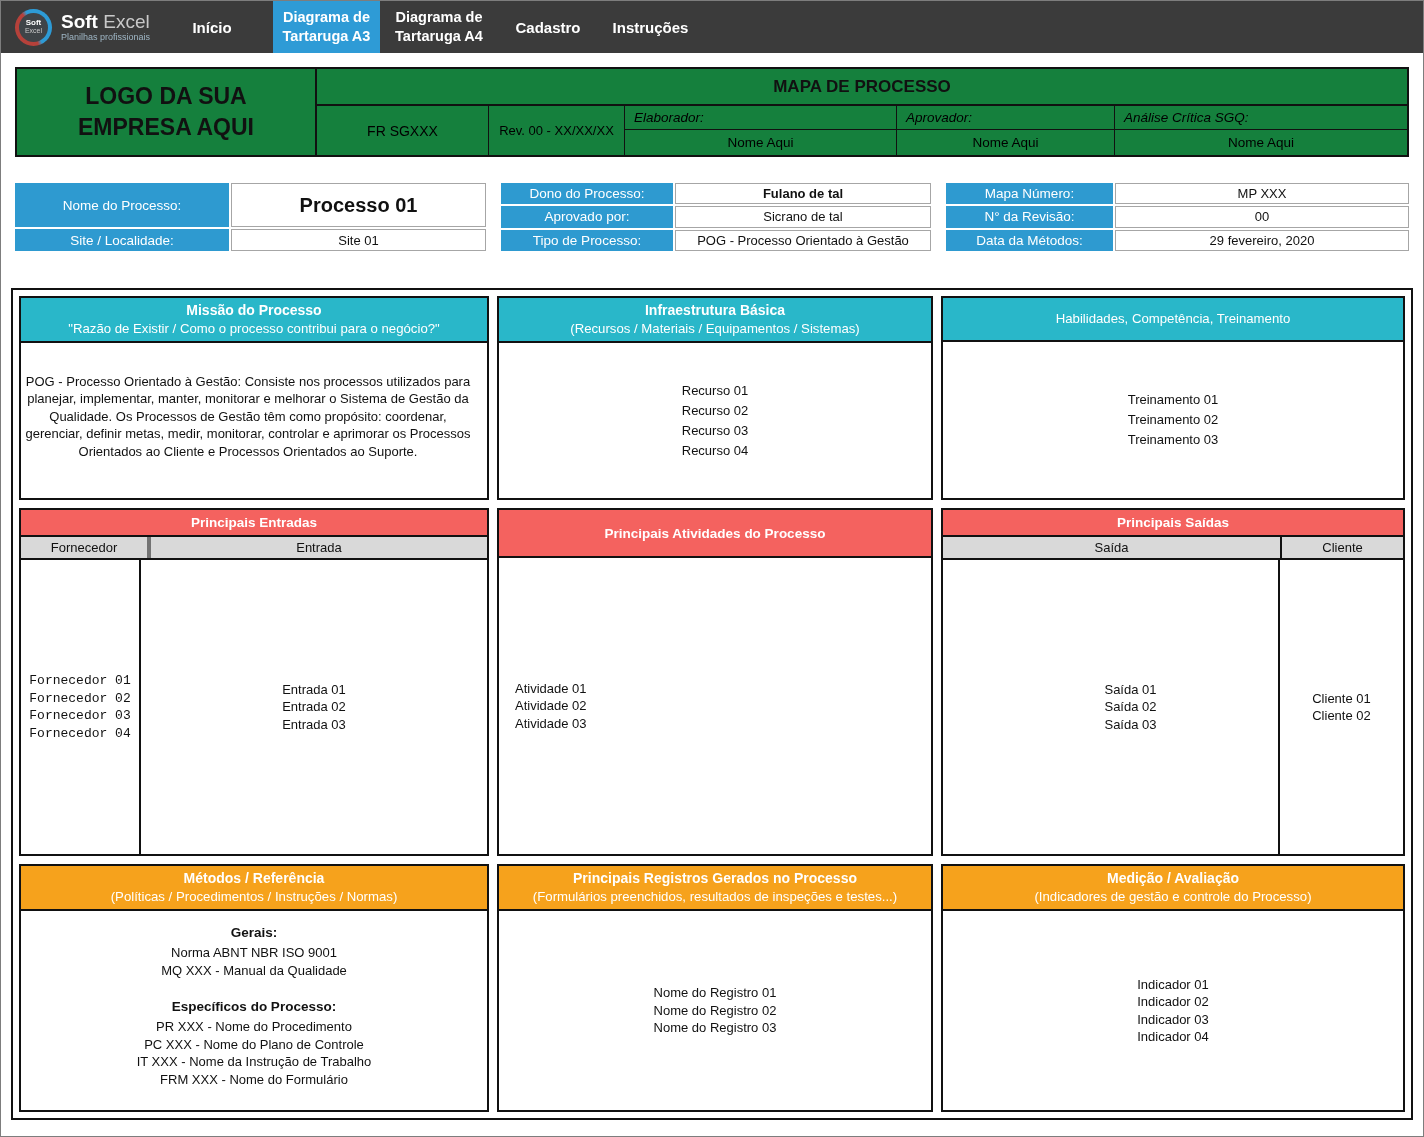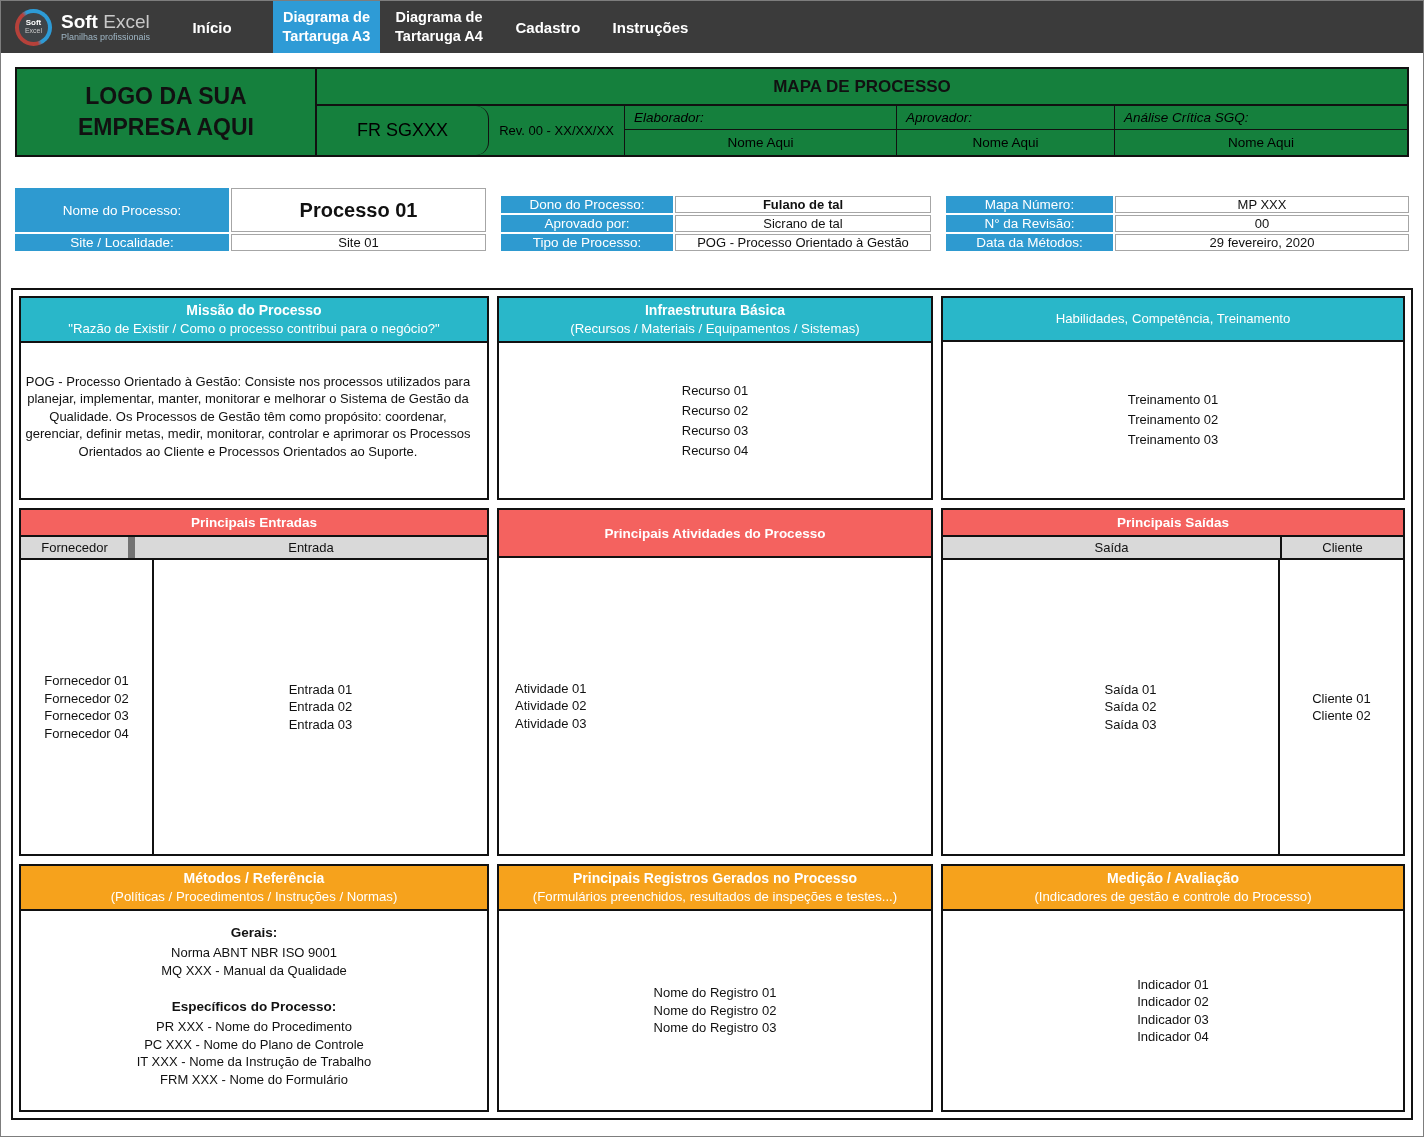--- a/index.html
+++ b/index.html
@@ -28,30 +28,30 @@
   .w122{width:122px;} .w107{width:107px;} .w118{width:118px;} .w100{width:100px;} .w105{width:105px;}
 
   
   .header-table { margin:14px 14px 0 14px; height:90px; border:2px solid #111; display:flex; background:#15803d; }
   .logo-cell { width:300px; border-right:2px solid #111; display:flex; flex-direction:column;
                align-items:center; justify-content:center; font-weight:bold; font-size:23px; line-height:31px; color:#111; }
   .header-right { flex:1; display:flex; flex-direction:column; }
   .title-row { height:37px; border-bottom:2px solid #111; display:flex; align-items:center; justify-content:center;
                font-weight:bold; font-size:17px; color:#111; }
   .meta-row { flex:1; display:flex; }
-  .doc-code { width:172px; border-right:1px solid #111; display:flex; align-items:center; justify-content:center; font-size:18px;border-radius:13px; }
+  .doc-code { width:172px; border-right:1px solid #111; display:flex; align-items:center; justify-content:center; font-size:14px; }
   .revision { width:136px; border-right:1px solid #111; display:flex; align-items:center; justify-content:center; font-size:13px; }
   .signoff { display:flex; flex-direction:column; border-right:1px solid #111; }
   .signoff:last-child { border-right:none; }
   .signoff.s1{width:272px;} .signoff.s2{width:218px;} .signoff.s3{flex:1;}
   .signoff-label { height:24px; border-bottom:1px solid #111; display:flex; align-items:center; padding-left:9px; font-size:13.5px;font-style:italic; }
   .signoff-value { flex:1; display:flex; align-items:center; justify-content:center; font-size:13.5px; }
 
   
-  .process-band { margin:26px 14px 0 14px; height:68px; display:flex; gap:15px;align-items:flex-end; }
+  .process-band { margin:26px 14px 0 14px; height:68px; display:flex; gap:15px; }
   .pgroup { display:grid; gap:2px; }
   .g1 { width:471px; grid-template-columns:214px 1fr; grid-template-rows:44px 1fr; }
   .g2 { width:430px; grid-template-columns:172px 1fr; grid-template-rows:1fr 1fr 1fr; }
   .g3 { flex:1; display:grid; grid-template-columns:167px 1fr; grid-template-rows:1fr 1fr 1fr; }
   .pcell-label { background:#2e9ad0; color:#fff; display:flex; align-items:center; justify-content:center;
                  font-size:13.5px; text-align:center; }
   .pcell-value { background:#fff; border:1px solid #a6a6a6; display:flex; align-items:center; justify-content:center;
                  font-size:13px; color:#111; text-align:center; padding:0 4px; }
   .pcell-value.big { font-weight:bold; font-size:20px; }
   .pcell-value.bold { font-weight:bold; }
@@ -64,26 +64,26 @@
         justify-content:center; padding:3px 4px; }
   .bh .t { font-weight:bold; font-size:14px; line-height:19px; }
   .bh .s { font-size:13.2px; line-height:18px; }
   .bh.teal { background:#29b7c9; min-height:44px; }
   .bh.red { background:#f4625f; min-height:25px; }
   .bh.red .t { font-size:13.5px; }
   .bh.red.tall { min-height:48px; }
   .bh.orange { background:#f6a21c; min-height:44px; }
   .subrow { display:flex; background:#d9d9d9; border-bottom:2px solid #111; font-size:13px; color:#111; }
   .subrow .sc { display:flex; align-items:center; justify-content:center; padding:3px 2px; }
-  .subrow .sc.first-narrow { width:114px; border-right:7px solid #737373; }
+  .subrow .sc.first-narrow { width:130px; border-right:4px solid #737373; }
   .subrow .sc.grow { flex:1; }
   .subrow .sc.last-narrow { width:123px; border-left:2px solid #111;text-align:center; }
   .split { display:flex; flex:1; min-height:0; }
   .split .col { display:flex; align-items:center; justify-content:center; min-width:0; }
-  .split .cn-left { width:133px; border-right:2px solid #111; }
+  .split .cn-left { width:120px; border-right:2px solid #111;font-family:Liberation Mono, monospace; }
   .split .cg { flex:1; }
   .split .cg-left { flex:1; border-right:2px solid #111;margin-left:40px; }
   .split .cn-right { width:123px; }
   .body-center { flex:1; display:flex; align-items:center; justify-content:center; min-height:0; }
   .body-left { flex:1; display:flex; align-items:center; padding-left:16px; min-height:0; }
   .v-list { font-size:13px; color:#111; line-height:20px; text-align:center; }
   .v-list.tight { line-height:17.5px; }
   .v-list.left { text-align:left; }
   .mission-body { flex:1; display:flex; align-items:center; justify-content:center; padding:0 15px 8px 3px; }
   .mission-body p { margin:0; font-size:13px; line-height:17.5px; text-align:center; color:#111; }

